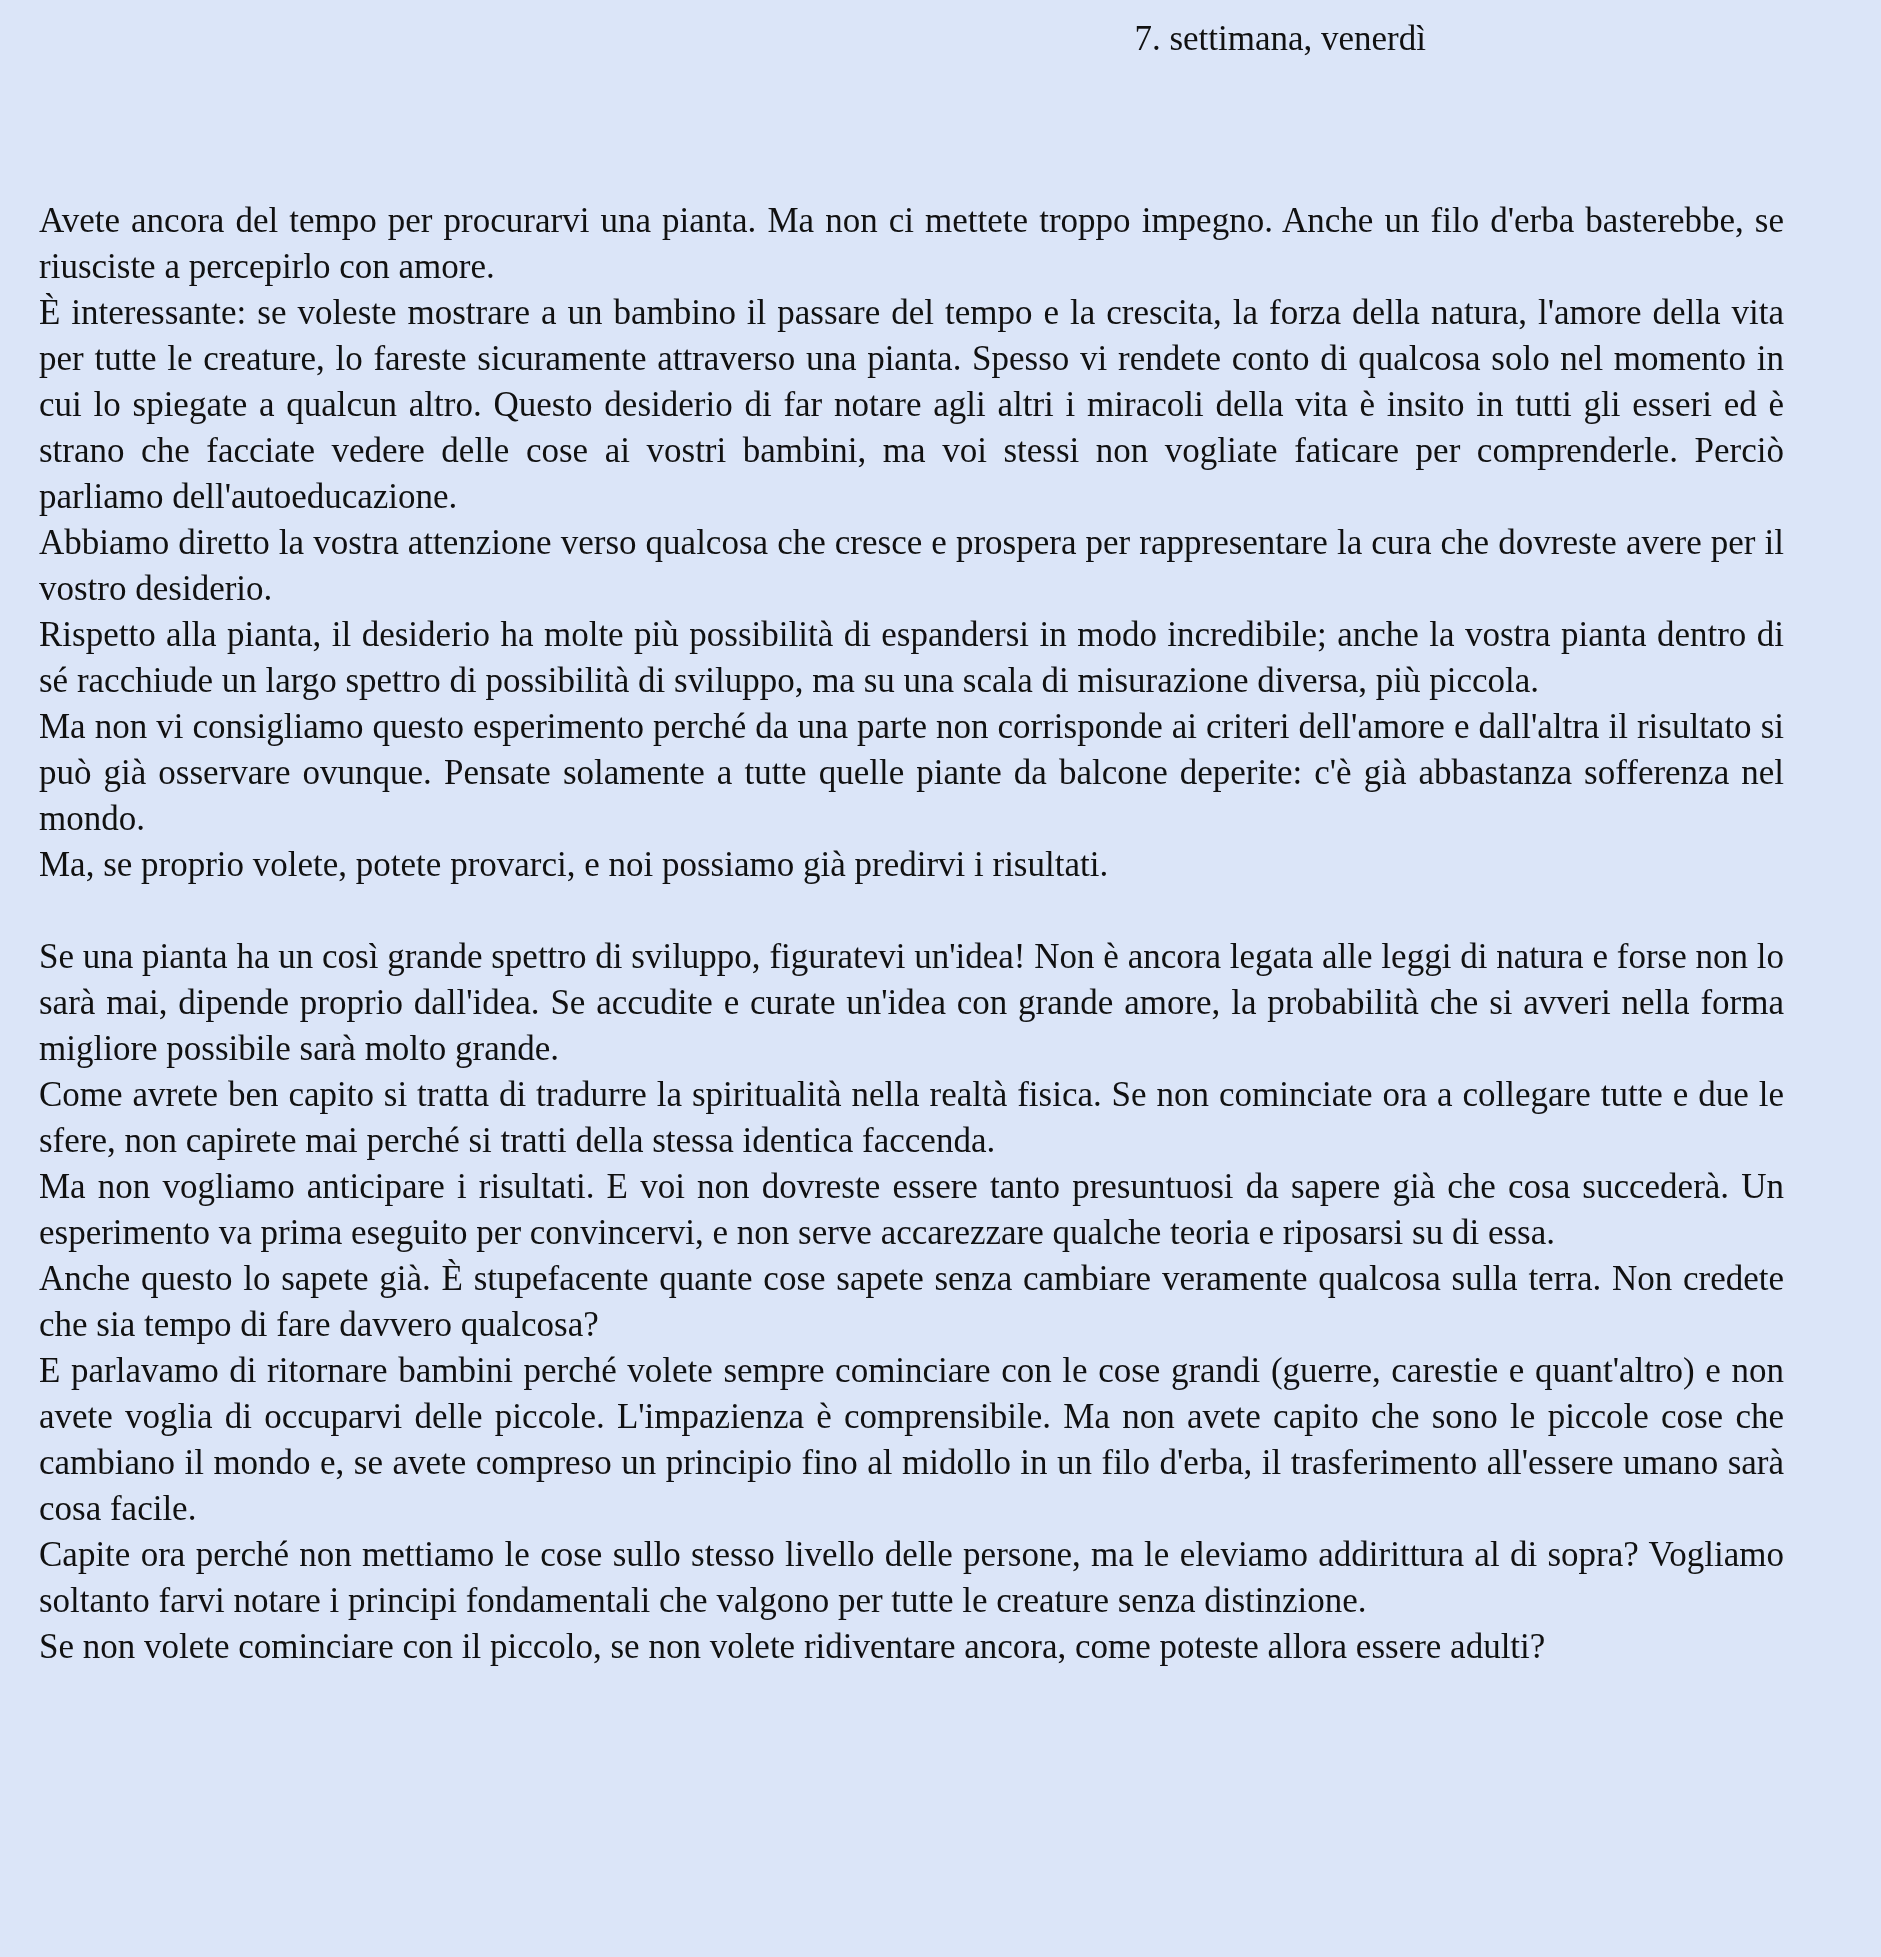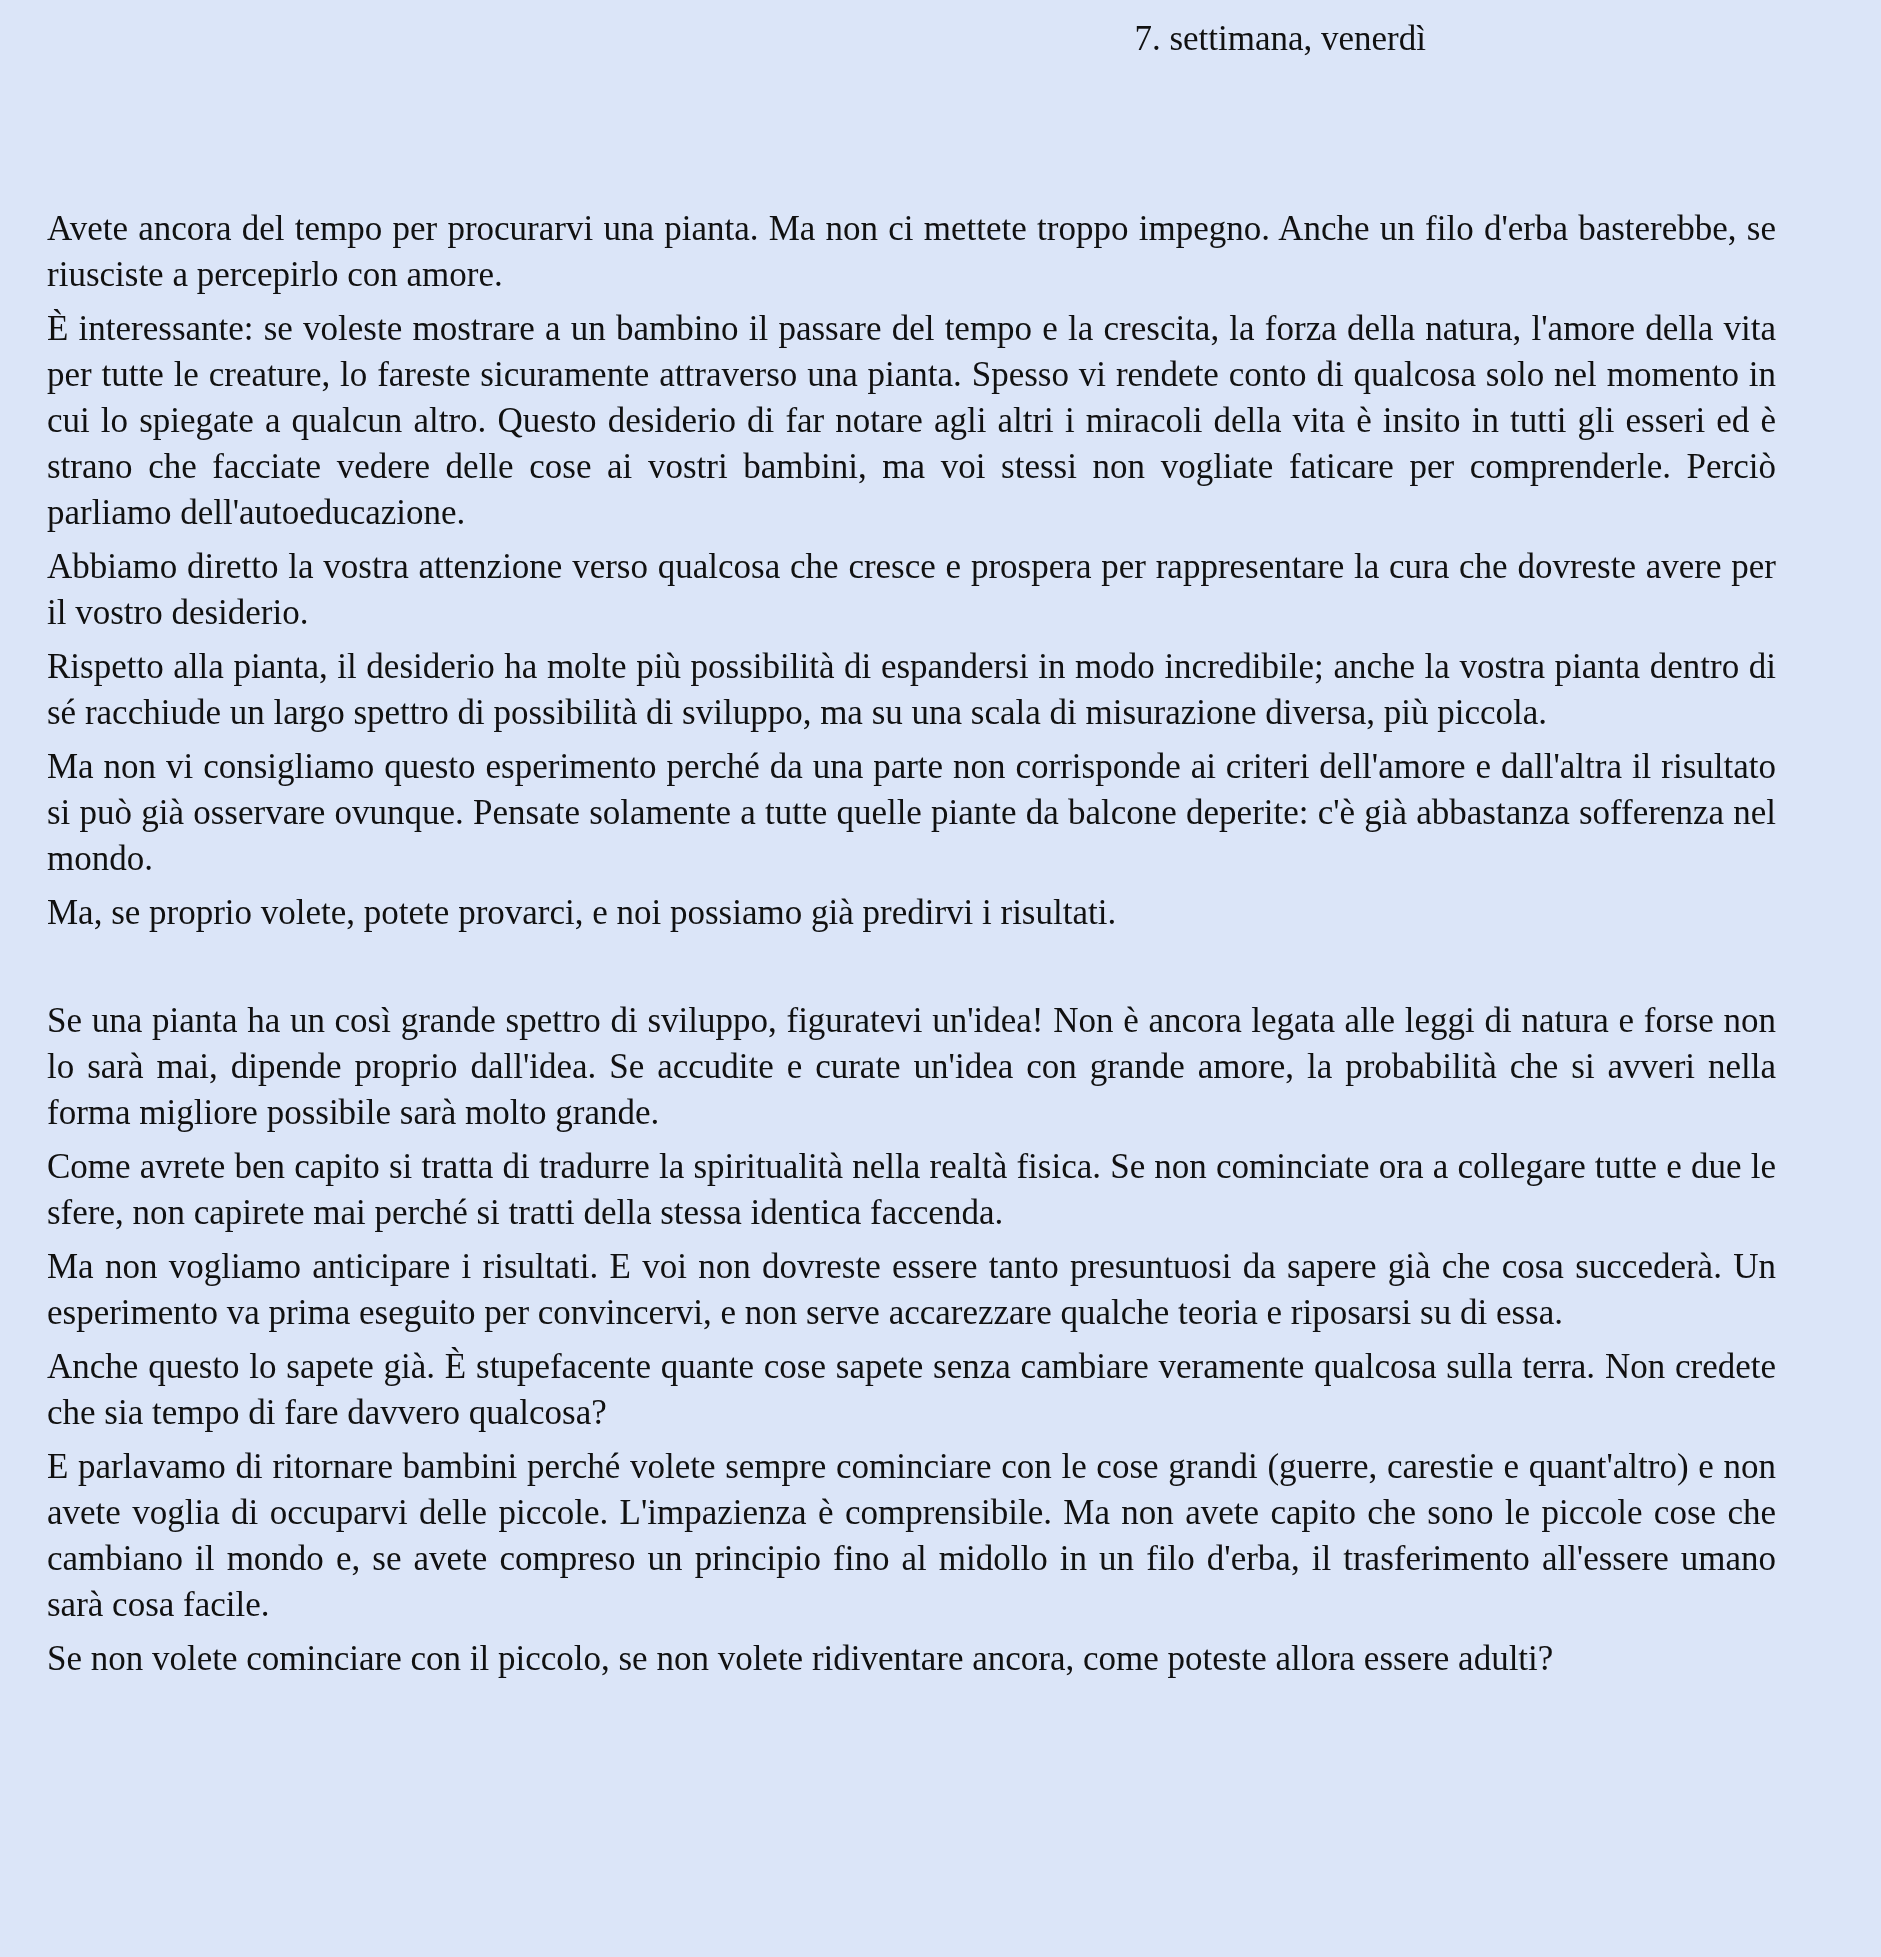--- a/index.html
+++ b/index.html
@@ -30,21 +30,21 @@
   .body-text {
     position: absolute;
     top: 198px;
     left: 39px;
     width: 1745px;
     font-size: 35px;
     line-height: 46px;
     text-align: justify;
   }
   .body-text p {
-    margin: 8px;
+    margin: 0;
   }
   .body-text .spacer {
     height: 46px;
   }
 </style>
 </head>
 <body>
 
 <div class="page">
   <p class="header-date">7. settimana, venerdì</p>
@@ -60,17 +60,18 @@
     </div>
 
     <div class="spacer"></div>
 
     <div>
       <p>Se una pianta ha un così grande spettro di sviluppo, figuratevi un'idea! Non è ancora legata alle leggi di natura e forse non lo sarà mai, dipende proprio dall'idea. Se accudite e curate un'idea con grande amore, la probabilità che si avveri nella forma migliore possibile sarà molto grande.</p>
       <p>Come avrete ben capito si tratta di tradurre la spiritualità nella realtà fisica. Se non cominciate ora a collegare tutte e due le sfere, non capirete mai perché si tratti della stessa identica faccenda.</p>
       <p>Ma non vogliamo anticipare i risultati. E voi non dovreste essere tanto presuntuosi da sapere già che cosa succederà. Un esperimento va prima eseguito per convincervi, e non serve accarezzare qualche teoria e riposarsi su di essa.</p>
       <p>Anche questo lo sapete già. È stupefacente quante cose sapete senza cambiare veramente qualcosa sulla terra. Non credete che sia tempo di fare davvero qualcosa?</p>
       <p>E parlavamo di ritornare bambini perché volete sempre cominciare con le cose grandi (guerre, carestie e quant'altro) e non avete voglia di occuparvi delle piccole. L'impazienza è comprensibile. Ma non avete capito che sono le piccole cose che cambiano il mondo e, se avete compreso un principio fino al midollo in un filo d'erba, il trasferimento all'essere umano sarà cosa facile.</p>
+      <p>Capite ora perché non mettiamo le cose sullo stesso livello delle persone, ma le eleviamo addirittura al di sopra? Vogliamo soltanto farvi notare i principi fondamentali che valgono per tutte le creature senza distinzione.</p>
       <p>Se non volete cominciare con il piccolo, se non volete ridiventare ancora, come poteste allora essere adulti?</p>
     </div>
   </div>
 </div>
 
 
 </body></html>

